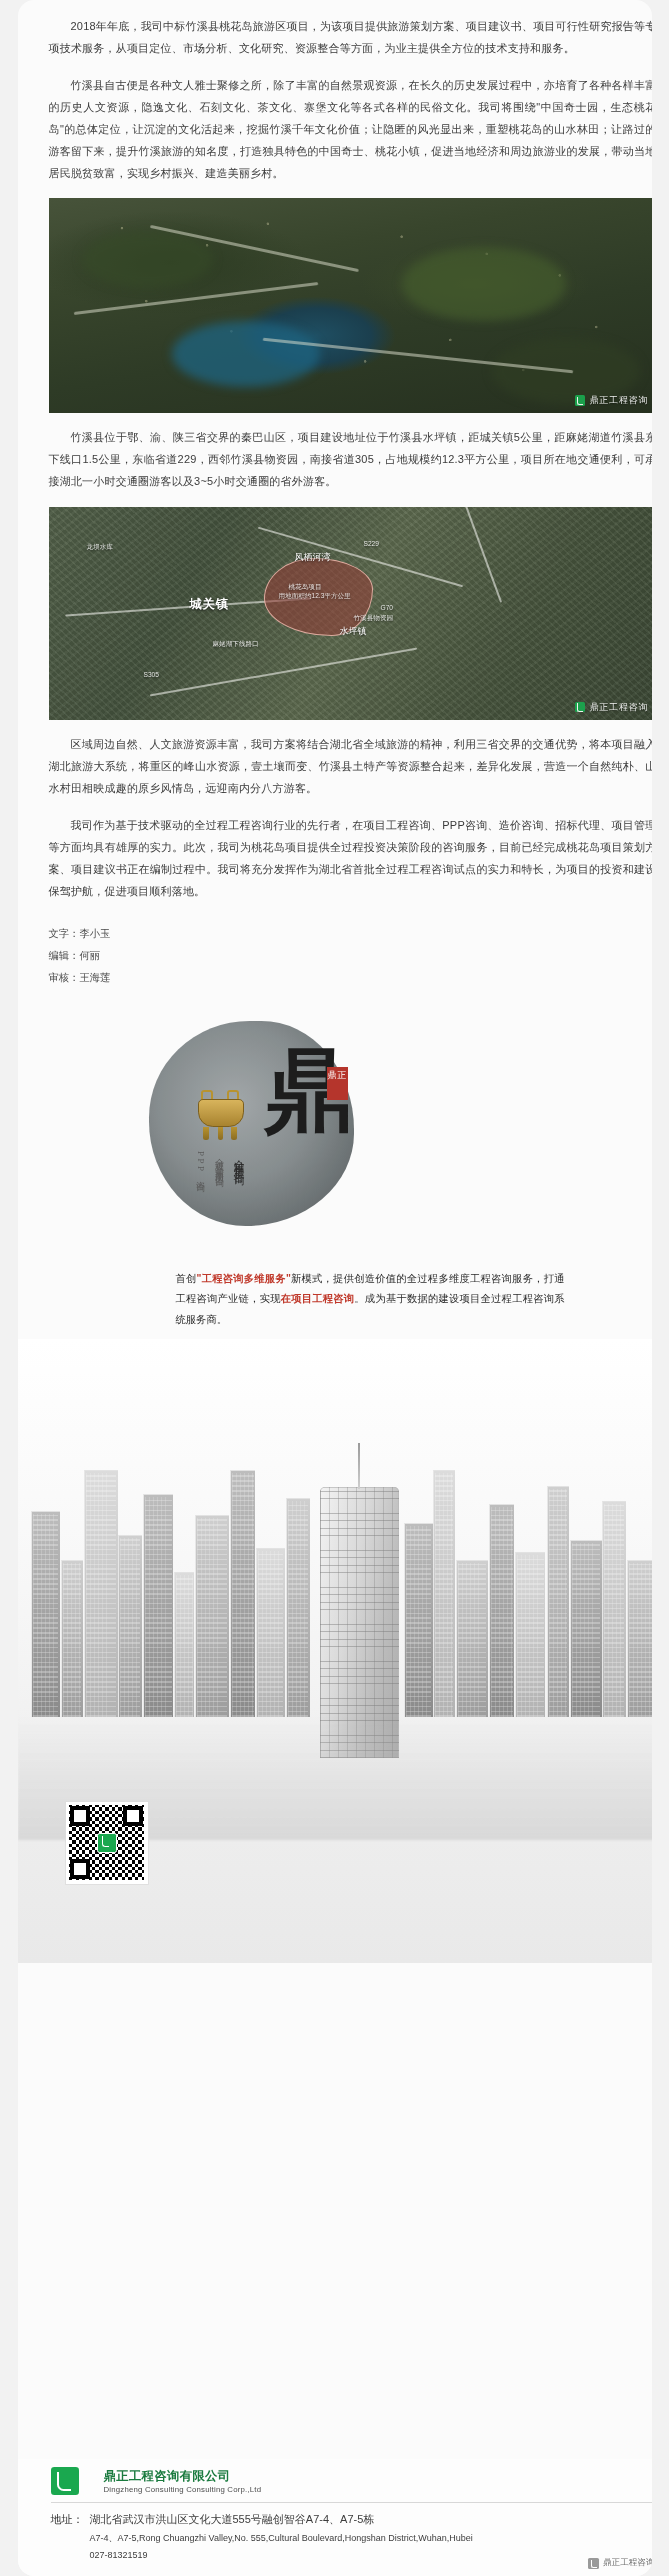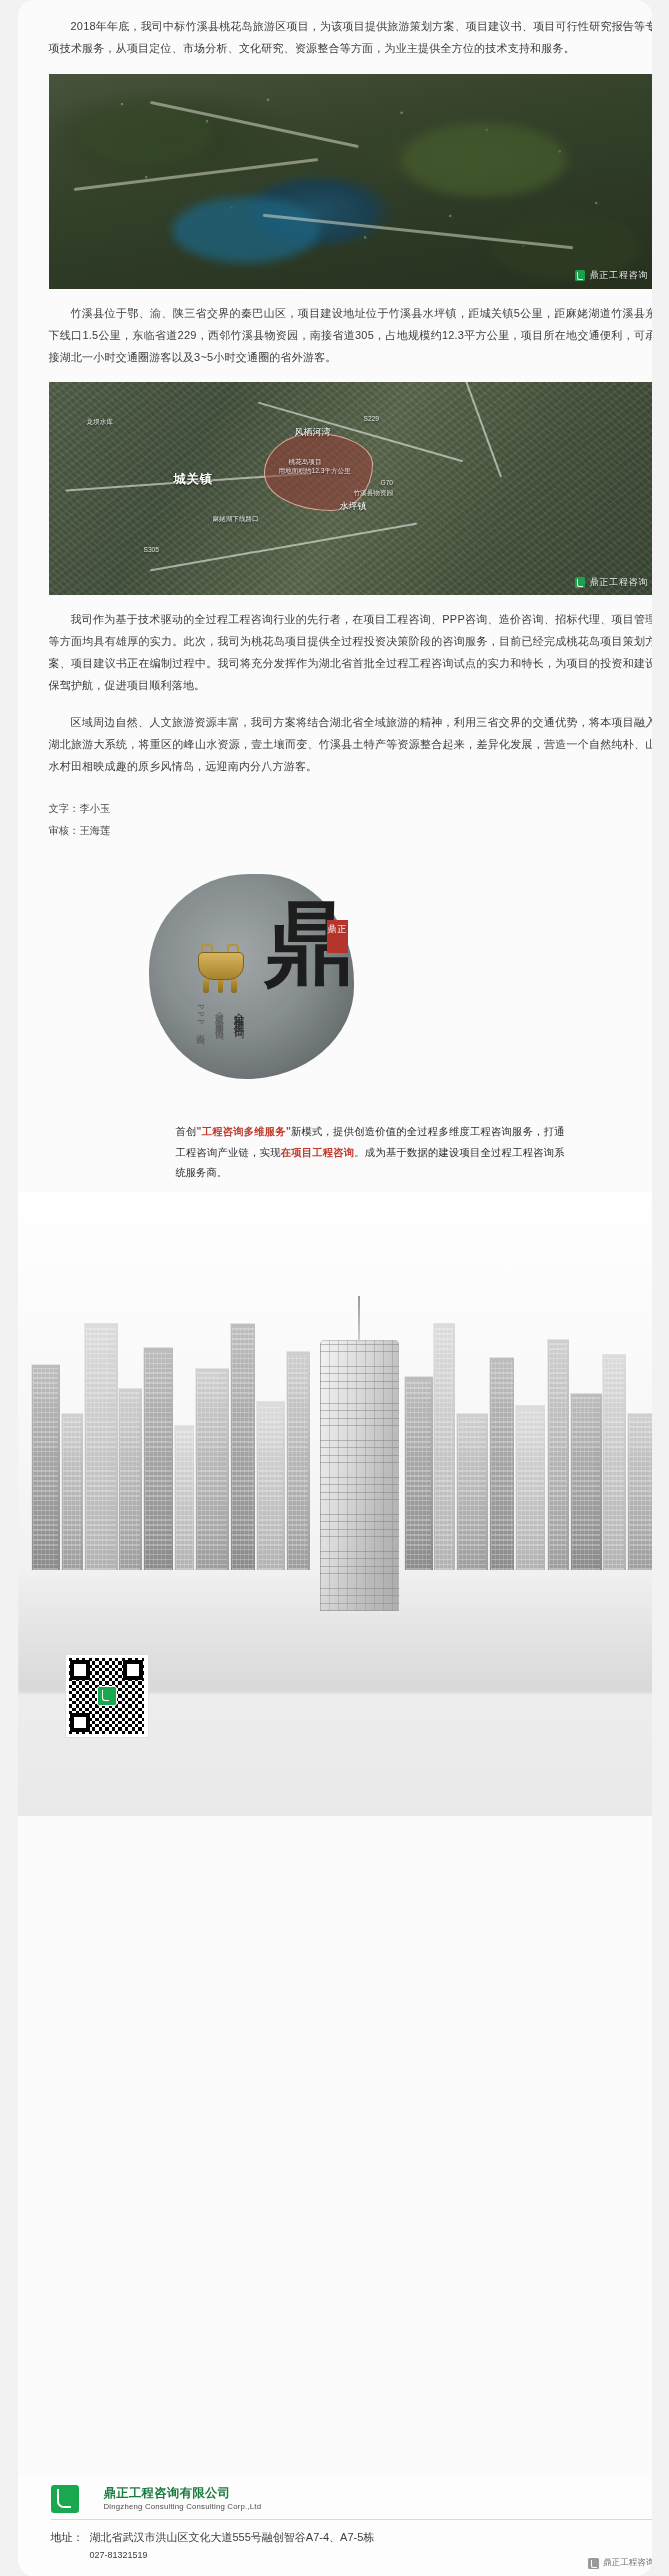--- a/index.html
+++ b/index.html
@@ -458,20 +458,21 @@
 </head>
 <body>
 
 <div class="page">
 
   <div class="article">
 
     <div style="height:14.8px"></div>
 
     <p class="para">2018年年底，我司中标竹溪县桃花岛旅游区项目，为该项目提供旅游策划方案、项目建议书、项目可行性研究报告等专项技术服务，从项目定位、市场分析、文化研究、资源整合等方面，为业主提供全方位的技术支持和服务。</p>
+    <p class="para">竹溪县自古便是各种文人雅士聚修之所，除了丰富的自然景观资源，在长久的历史发展过程中，亦培育了各种各样丰富的历史人文资源，隐逸文化、石刻文化、茶文化、寨堡文化等各式各样的民俗文化。我司将围绕"中国奇士园，生态桃花岛"的总体定位，让沉淀的文化活起来，挖掘竹溪千年文化价值；让隐匿的风光显出来，重塑桃花岛的山水林田；让路过的游客留下来，提升竹溪旅游的知名度，打造独具特色的中国奇士、桃花小镇，促进当地经济和周边旅游业的发展，带动当地居民脱贫致富，实现乡村振兴、建造美丽乡村。</p>
 
     <div class="figure">
       <div class="photo1">
         <div class="blob" style="left:123px;top:123px;width:148px;height:66px;background:rgba(30,100,130,.75)"></div>
         <div class="blob" style="left:353px;top:49px;width:164px;height:74px;background:rgba(70,95,45,.6)"></div>
         <div class="blob" style="left:33px;top:33px;width:131px;height:57px;background:rgba(55,75,40,.6)"></div>
         <div class="blob" style="left:443px;top:140px;width:148px;height:66px;background:rgba(48,62,36,.65)"></div>
         <div class="road" style="left:24.6px;top:99px;width:246px;transform:rotate(-7deg)"></div>
         <div class="road" style="left:213px;top:156px;width:312px;transform:rotate(6deg)"></div>
         <div class="road" style="left:99px;top:49px;width:213px;transform:rotate(12deg)"></div>
@@ -486,43 +487,44 @@
 
     <div class="figure">
       <div class="photo2">
         <div class="map-line" style="left:16.4px;top:99px;width:246px;transform:rotate(-4deg)"></div>
         <div class="map-line" style="left:205px;top:49px;width:213px;transform:rotate(16deg)"></div>
         <div class="map-line" style="left:99px;top:164px;width:271px;transform:rotate(-10deg)"></div>
         <div class="map-line" style="left:353px;top:24.6px;width:148px;transform:rotate(70deg)"></div>
         <div class="map-region" style="left:215px;top:51px;width:107px;height:76px;"></div>
 
         <div class="map-label tiny" style="left:38px;top:36px;">龙坝水库</div>
-        <div class="map-label big" style="left:125px;top:89px;">城关镇</div>
+        <div class="map-label big" style="left:141px;top:89px;">城关镇</div>
         <div class="map-label" style="left:246px;top:44px;">风栖河湾</div>
         <div class="map-label" style="left:291px;top:118px;">水坪镇</div>
         <div class="map-label tiny" style="left:240px;top:76px;">桃花岛项目</div>
         <div class="map-label tiny" style="left:230px;top:85px;">用地面积约12.3平方公里</div>
         <div class="map-label tiny" style="left:315px;top:33px;">S229</div>
         <div class="map-label tiny" style="left:332px;top:97px;">G70</div>
         <div class="map-label tiny" style="left:305px;top:107px;">竹溪县物资园</div>
         <div class="map-label tiny" style="left:164px;top:133px;">麻姥湖下线路口</div>
         <div class="map-label tiny" style="left:95px;top:164px;">S305</div>
 
         <div class="wm">
           <span class="wm-logo"></span>
           <span>鼎正工程咨询</span>
         </div>
       </div>
     </div>
 
+    <p class="para">区域周边自然、人文旅游资源丰富，我司方案将结合湖北省全域旅游的精神，利用三省交界的交通优势，将本项目融入湖北旅游大系统，将重区的峰山水资源，壹土壤而变、竹溪县土特产等资源整合起来，差异化发展，营造一个自然纯朴、山水村田相映成趣的原乡风情岛，远迎南内分八方游客。</p>
     <p class="para">我司作为基于技术驱动的全过程工程咨询行业的先行者，在项目工程咨询、PPP咨询、造价咨询、招标代理、项目管理等方面均具有雄厚的实力。此次，我司为桃花岛项目提供全过程投资决策阶段的咨询服务，目前已经完成桃花岛项目策划方案、项目建议书正在编制过程中。我司将充分发挥作为湖北省首批全过程工程咨询试点的实力和特长，为项目的投资和建设保驾护航，促进项目顺利落地。</p>
-    <p class="para">区域周边自然、人文旅游资源丰富，我司方案将结合湖北省全域旅游的精神，利用三省交界的交通优势，将本项目融入湖北旅游大系统，将重区的峰山水资源，壹土壤而变、竹溪县土特产等资源整合起来，差异化发展，营造一个自然纯朴、山水村田相映成趣的原乡风情岛，远迎南内分八方游客。</p>
 
     <div class="credits">
       <div>文字：李小玉</div>
+      <div>编辑：何丽</div>
       <div>审核：王海莲</div>
     </div>
 
     <div class="seal-block">
       <div class="ink"></div>
 
       <div class="ding">
         <div class="ear" style="left:9.9px"></div>
         <div class="ear" style="right:9.9px"></div>
         <div class="bowl"></div>
@@ -587,20 +589,21 @@
         <div class="company-en">Dingzheng Consulting Consulting Corp.,Ltd</div>
       </div>
     </div>
 
     <div class="divider"></div>
 
     <div class="contact-row">
       <span class="contact-label">地址：</span>
       <span class="contact-value">湖北省武汉市洪山区文化大道555号融创智谷A7-4、A7-5栋</span>
     </div>
+    <div class="contact-sub">A7-4、A7-5,Rong Chuangzhi Valley,No. 555,Cultural Boulevard,Hongshan District,Wuhan,Hubei</div>
 
     <div class="contact-sub">027-81321519</div>
 
 
 
     <div class="footer-wm">
       <span class="wm-logo"></span>
       <span>鼎正工程咨询</span>
     </div>
   </div>

